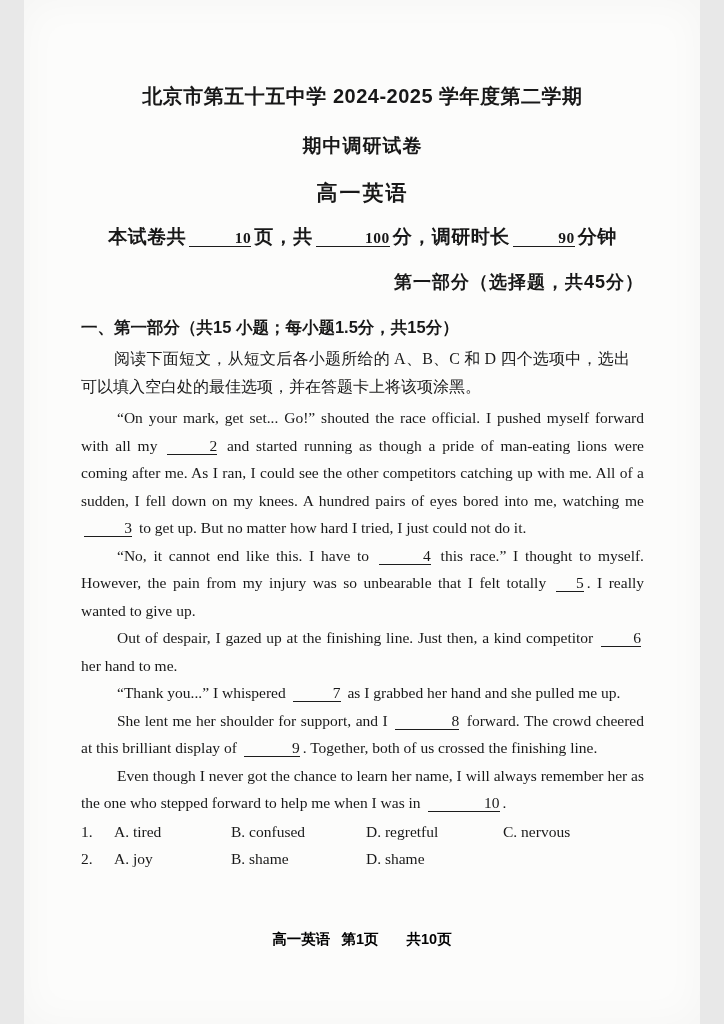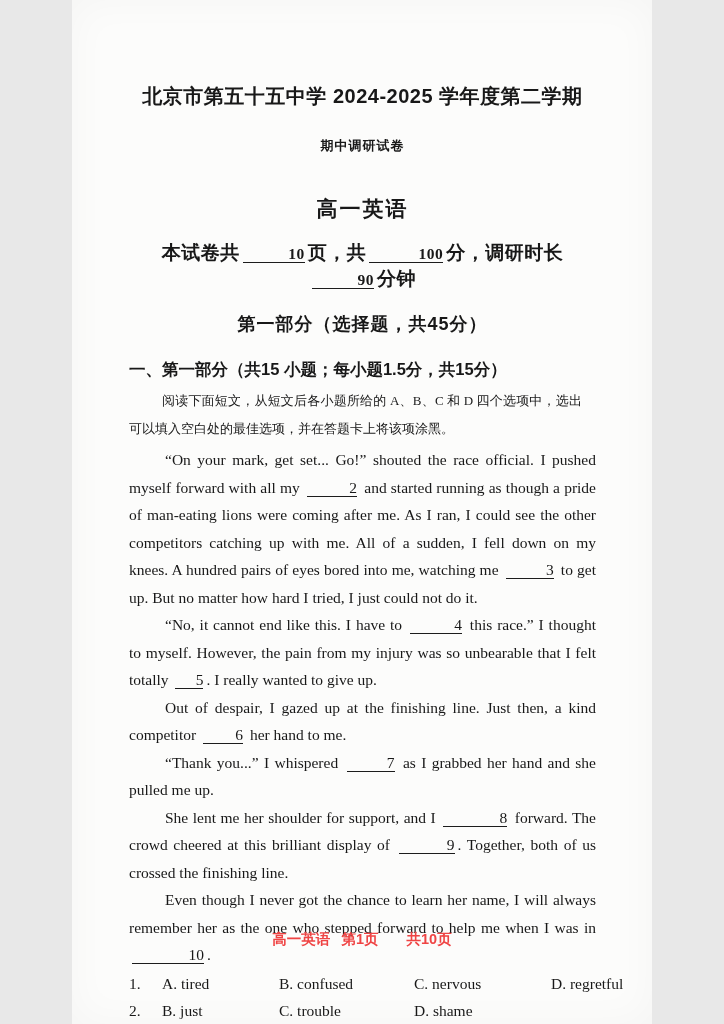--- a/index.html
+++ b/index.html
@@ -1,46 +1,46 @@
 <!DOCTYPE html>
 <html><head>
 <meta charset="utf-8">
 <style>
   html,body{margin:0;padding:0;background:#e8e8e8;}
   .page{
     position:relative;
-    width:580px;height:1024px;
+    width:676px;height:1024px;
     margin:0 auto;
     background:#fcfcfb;
     box-shadow:inset 0 0 40px rgba(0,0,0,0.03);
     font-family:"Liberation Serif","DejaVu Serif",serif;
     color:#181818;
     overflow:hidden;
   }
   .content{padding:84px 56px 0 57px;}
 
   .title{text-align:center;font-family:"Liberation Sans","DejaVu Sans",sans-serif;font-weight:700;}
   .t-school{font-size:20px;line-height:24px;margin-bottom:26px;letter-spacing:0.5px;}
-  .t-exam{font-size:13px;line-height:24px;margin-bottom:38px;letter-spacing:1px;}
+  .t-exam{font-size:19px;line-height:24px;margin-bottom:22px;letter-spacing:1px;}
   .t-subject{font-size:21px;line-height:26px;margin-bottom:18px;letter-spacing:2px;}
 
   .info-line{
     text-align:center;font-size:19px;line-height:26px;margin-bottom:19px;
     font-family:"Liberation Serif","DejaVu Serif",serif;font-weight:600;letter-spacing:0.5px;
   }
   .part-heading{
-    text-align:center;font-size:18px;line-height:26px;margin-bottom:19px;
+    text-align:right;font-size:18px;line-height:26px;margin-bottom:19px;
     font-family:"Liberation Sans","DejaVu Sans",sans-serif;font-weight:700;letter-spacing:1px;
   }
   .section-heading{
     font-size:16.5px;line-height:26px;margin-bottom:5px;
     font-family:"Liberation Sans","DejaVu Sans",sans-serif;font-weight:700;
   }
   .cn-para{
-    margin:0 14px 3px 0;font-size:13px;line-height:28px;
+    margin:0 14px 3px 0;font-size:16px;line-height:28px;
     text-indent:33px;text-align:justify;
   }
   .passage p.en-para{
     margin:0;font-size:15.5px;line-height:27.5px;
     text-indent:36px;text-align:justify;
   }
   .blank{
     display:inline-block;
     min-width:46px;
     border-bottom:1.5px solid #1c1c1c;
@@ -55,21 +55,21 @@
     display:grid;
     grid-template-columns:33px 117px 135px 137px auto;
     font-size:15.5px;line-height:27px;
   }
   .q-num,.q-opt{white-space:nowrap;}
 
   .footer{
     position:absolute;left:0;right:0;top:930px;
     text-align:center;
     font-family:"Liberation Sans","DejaVu Sans",sans-serif;
-    font-weight:700;font-size:14.5px;color:#ef4444;
+    font-weight:700;font-size:14.5px;color:#000000;
   }
   .footer .f-page{margin-left:7px;}
   .footer .f-total{margin-left:24px;}
 </style>
 </head>
 <body>
 
 <div class="page">
   <div class="content">
 
@@ -94,27 +94,27 @@
         <p class="en-para">“Thank you...” I whispered <span class="blank" style="min-width: 48px;">7</span> as I grabbed her hand and she pulled me up.</p>
         <p class="en-para">She lent me her shoulder for support, and I <span class="blank" style="min-width: 64px;">8</span> forward. The crowd cheered at this brilliant display of <span class="blank" style="min-width: 56px;">9</span>. Together, both of us crossed the finishing line.</p>
         <p class="en-para">Even though I never got the chance to learn her name, I will always remember her as the one who stepped forward to help me when I was in <span class="blank" style="min-width: 72px;">10</span>.</p>
       </div>
 
     <div class="questions">
         <div class="q-row">
           <span class="q-num">1.</span>
           <span class="q-opt">A. tired</span>
           <span class="q-opt">B. confused</span>
+          <span class="q-opt">D. regretful</span>
           <span class="q-opt">C. nervous</span>
-          <span class="q-opt">D. regretful</span>
         </div>
         <div class="q-row">
           <span class="q-num">2.</span>
-          <span class="q-opt">B. just</span>
-          <span class="q-opt">C. trouble</span>
+          <span class="q-opt">A. joy</span>
+          <span class="q-opt">B. shame</span>
           <span class="q-opt">D. shame</span>
         </div>
       </div>
   </div>
 
   <div class="footer">
     <span class="f-course">高一英语</span>
     <span class="f-page">第1页</span>
     <span class="f-total">共10页</span>
   </div>

